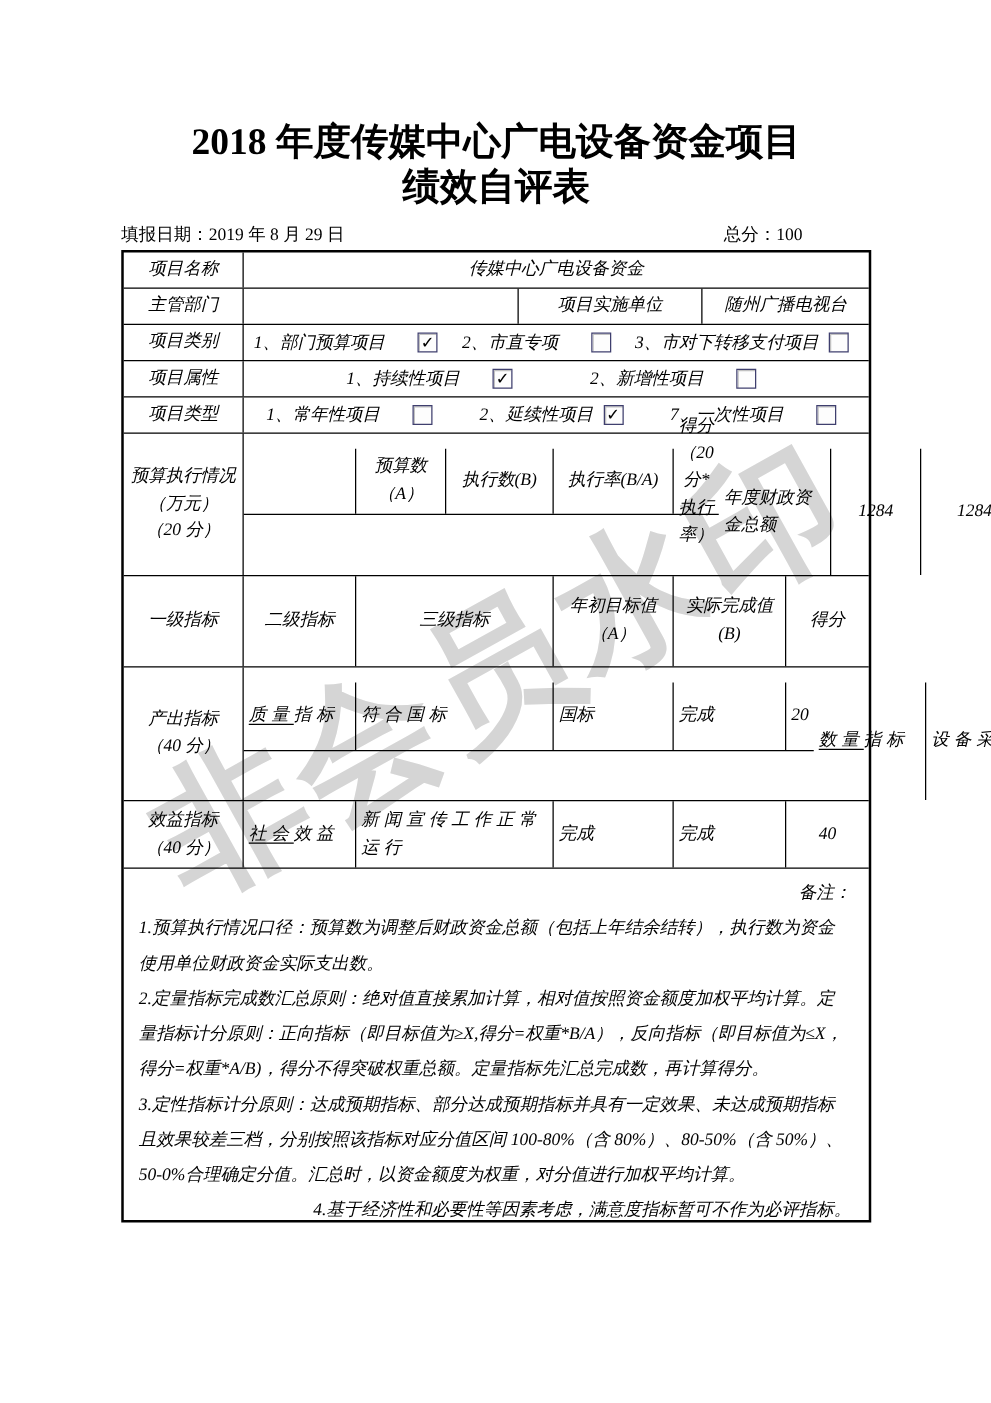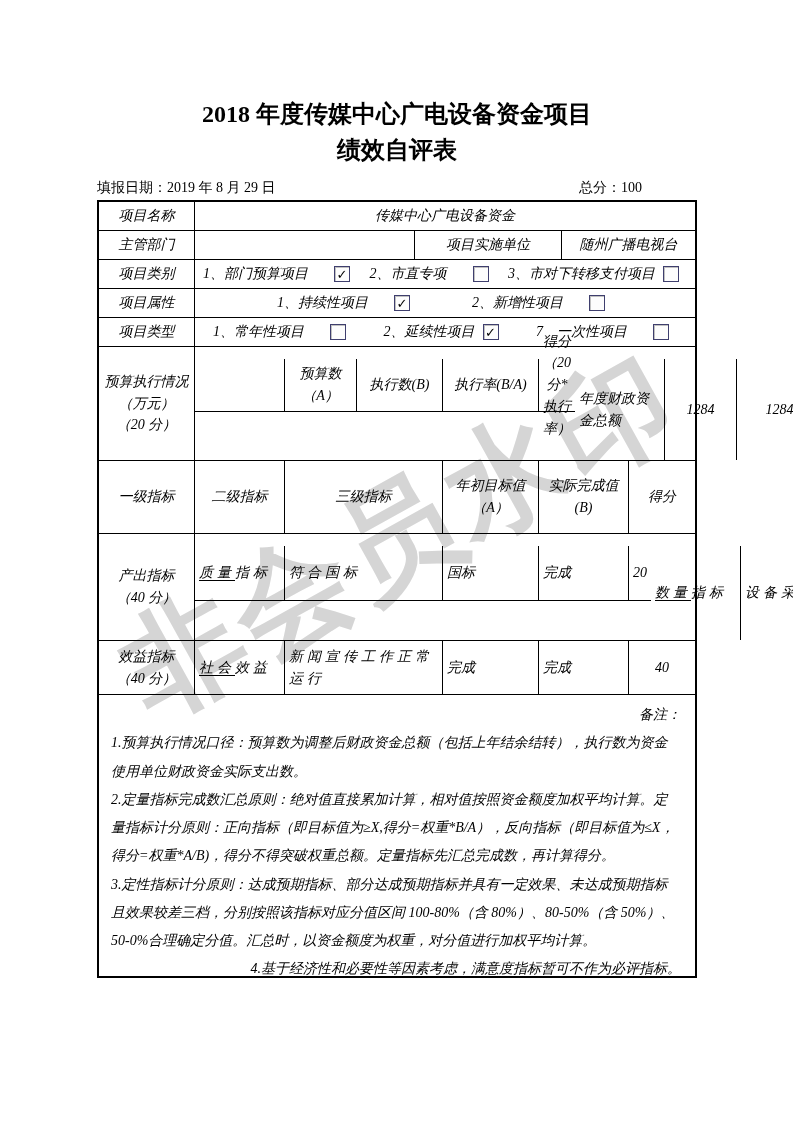--- a/index.html
+++ b/index.html
@@ -6,21 +6,21 @@
   body{
     width:793px;height:1122px;background:#ffffff;overflow:hidden;position:relative;
     font-family:"Liberation Serif","DejaVu Serif",serif;color:#000;
   }
   .watermark{
     position:absolute;left:45px;top:478px;width:710px;text-align:center;
     font-size:118px;font-weight:bold;letter-spacing:4px;line-height:1;
     transform:rotate(-29deg);z-index:0;user-select:none;white-space:nowrap;
   }
   .sheet{position:absolute;left:97px;top:96px;width:600px;z-index:1;}
-  .title{font-size:24px;font-weight:bold;text-align:center;line-height:36px;margin:0;}
+  .title{font-size:30px;font-weight:bold;text-align:center;line-height:36px;margin:0;}
   .meta{display:flex;justify-content:space-between;align-items:flex-end;font-size:14px;margin-top:9px;height:20px;}
   .meta .right{padding-right:55px;}
   .ftable{
     margin-top:3px;width:600px;height:778px;border:2px solid #000;box-sizing:border-box;
     display:flex;flex-direction:column;font-size:14px;background:transparent;font-style:italic;
   }
   .row{display:flex;border-bottom:1px solid #000;box-sizing:border-box;flex-shrink:0;}
   .row:last-child{border-bottom:none;flex:1;}
   .cell{
     border-right:1px solid #000;box-sizing:border-box;display:flex;align-items:center;

